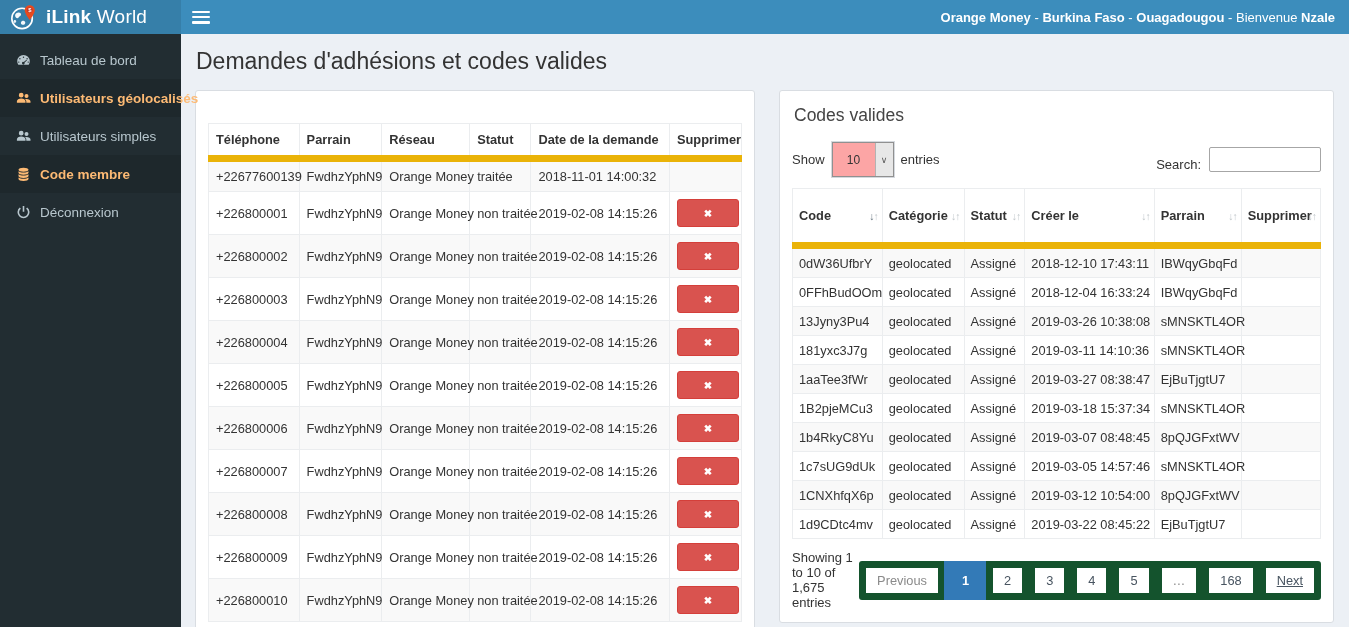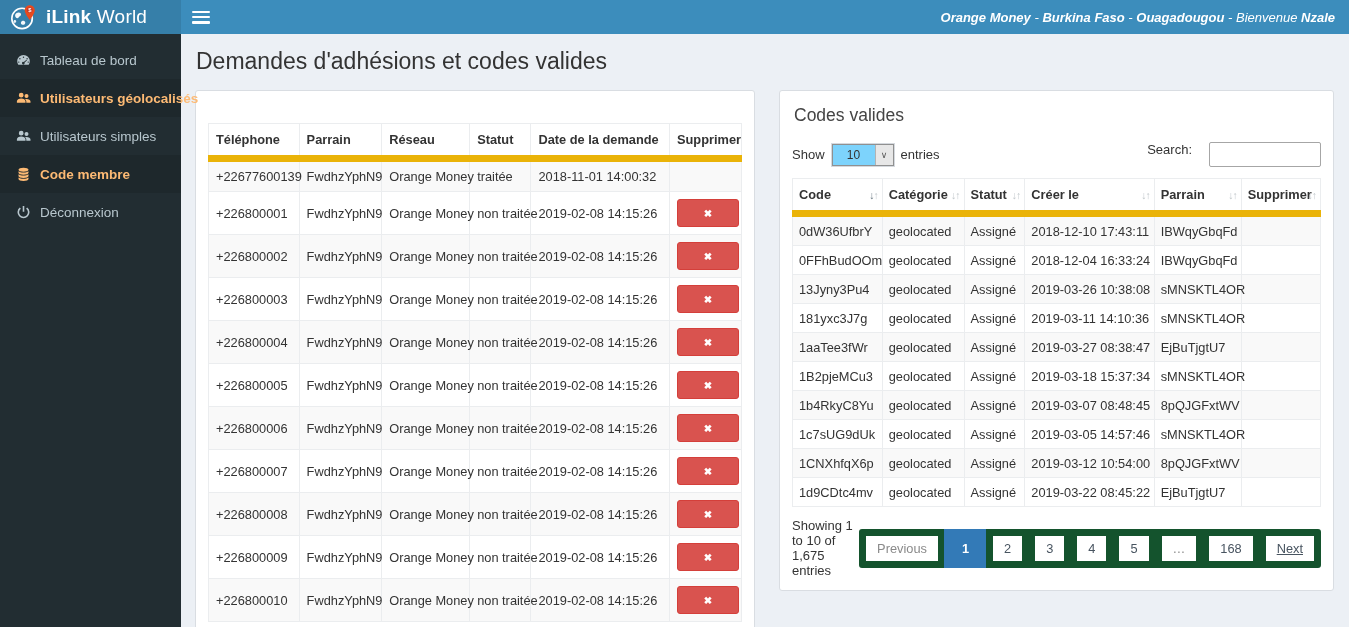--- a/index.html
+++ b/index.html
@@ -23,21 +23,21 @@
   .brand-text .b{font-weight:700;}
   .menu{padding-top:7px;}
   .menu-item{display:flex;align-items:center;padding:0 15px;height:38px;color:var(--sidebar-text);font-size:13.5px;cursor:pointer;}
   .menu-item.active{background:var(--sidebar-active-bg);color:#fdba74;}
   .mi-icon{width:16px;height:15px;margin-right:9px;display:inline-flex;align-items:center;justify-content:center;flex:0 0 auto;}
   .mi-icon svg{width:15px;height:14px;fill:currentColor;}
   .mi-label{white-space:nowrap;}
   .menu-item.active .mi-label{font-weight:700;}
 
   
-  .topbar{position:absolute;left:181px;right:0;top:0;height:34px;background:var(--topbar);display:flex;align-items:center;justify-content:space-between;padding:0 14px 0 11px;z-index:2;font-style:italic;}
+  .topbar{position:absolute;left:181px;right:0;top:0;height:34px;background:var(--topbar);display:flex;align-items:center;justify-content:space-between;padding:0 14px 0 11px;z-index:2;}
   .hamburger{width:18px;height:13px;display:flex;flex-direction:column;justify-content:space-between;cursor:pointer;}
   .hamburger span{display:block;height:2.6px;background:#fff;border-radius:1px;}
   .user-info{color:#fff;font-size:13px;white-space:pre;}
   .user-info .b{font-weight:700;}
 
   
   .content{position:absolute;left:181px;top:34px;right:0;bottom:0;padding:11px 15px 0 14px;overflow:hidden;}
   .page-title{font-size:23px;font-weight:500;color:#333;margin:3px 0 15px 1px;}
   .columns{display:flex;align-items:flex-start;gap:24px;}
   .panel{background:#fff;border:1px solid #d9dde2;border-radius:3px;padding:10px 12px 12px 12px;}
@@ -54,29 +54,29 @@
   
   .tbl-requests{margin-top:22px;font-size:12.8px;}
   .tbl-requests th{padding:8px 7px;font-size:12.8px;}
   .tbl-requests td{padding:7px 7px;vertical-align:middle;}
   .btn-delete{display:block;width:62px;height:28px;margin:0 auto;background:var(--danger);border:1px solid var(--danger-border);border-radius:3px;color:#fff;cursor:pointer;line-height:26px;text-align:center;padding:0;}
   .btn-delete .x{font-size:10px;font-weight:700;}
 
   
   .controls{display:flex;align-items:center;justify-content:space-between;margin:16px 0 11px 0;font-size:13px;color:#333;}
   .controls-left{display:flex;align-items:center;gap:7px;}
-  .fake-select{display:inline-flex;align-items:stretch;height:22px;border:1px solid #909090;outline:1px solid #d5d9de;background:#7dd3fc;cursor:pointer;}
+  .fake-select{display:inline-flex;align-items:stretch;height:35px;border:1px solid #909090;outline:1px solid #d5d9de;background:#fca5a5;cursor:pointer;}
   .fs-value{width:42px;display:flex;align-items:center;justify-content:center;font-size:12px;color:#333;}
   .fs-arrow{width:18px;background:#e7e7e7;border-left:1px solid #b3b3b3;display:flex;align-items:center;justify-content:center;font-size:9px;color:#555;}
-  .controls-right{display:flex;align-items:flex-start;gap:17px;}
+  .controls-right{display:flex;align-items:flex-end;gap:8px;}
   .search-input{width:112px;height:25px;border:1px solid #a6a6a6;border-radius:2px;padding:2px 6px;font-size:13px;font-family:"Liberation Sans",sans-serif;}
 
   
   .tbl-codes{font-size:12.8px;}
-  .tbl-codes th{padding:8px 6px;font-size:12.8px;position:relative;cursor:pointer;}
+  .tbl-codes th{padding:19px 6px;font-size:12.8px;position:relative;cursor:pointer;}
   .tbl-codes td{padding:6.5px 6px;}
   .sort-icon{position:absolute;right:4px;top:50%;transform:translateY(-50%);font-size:10.5px;letter-spacing:-1px;color:#c4cacd;}
   .sort-icon .on{color:#73808a;}
 
   
   .tfooter{display:flex;align-items:center;justify-content:space-between;margin-top:11px;}
   .info-text{font-size:13px;color:#333;}
   .pagination{display:flex;list-style:none;margin:0;padding:0;}
   .pagination li a{display:block;padding:5px 11px;font-size:12.8px;color:#485460;background:#fff;border:7px solid #14532d;margin-left:-1px;text-decoration:none;cursor:pointer;min-width:14px;text-align:center;}
   .pagination li:first-child a{border-top-left-radius:3px;border-bottom-left-radius:3px;margin-left:0;}

